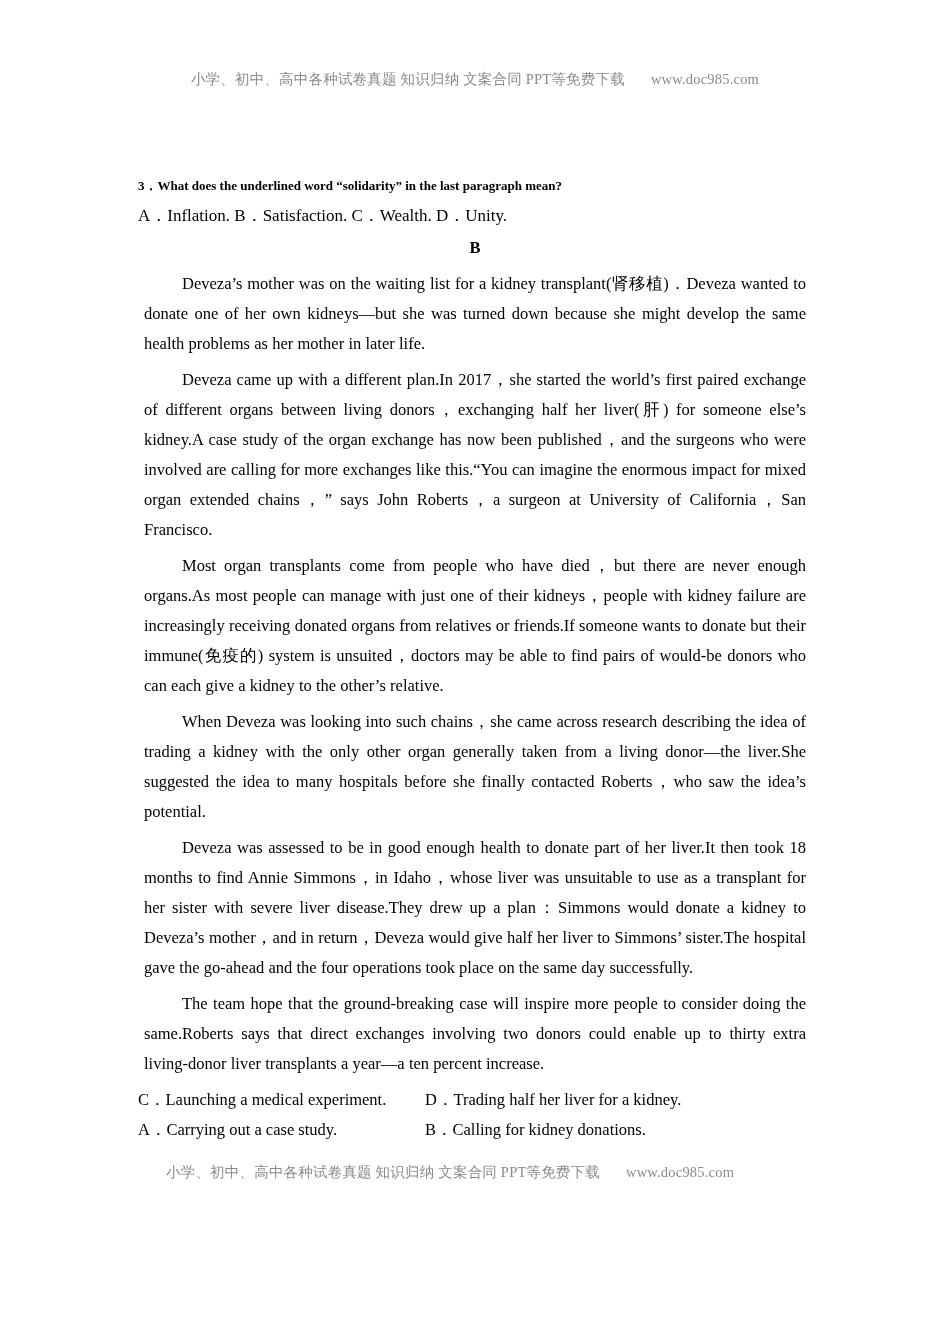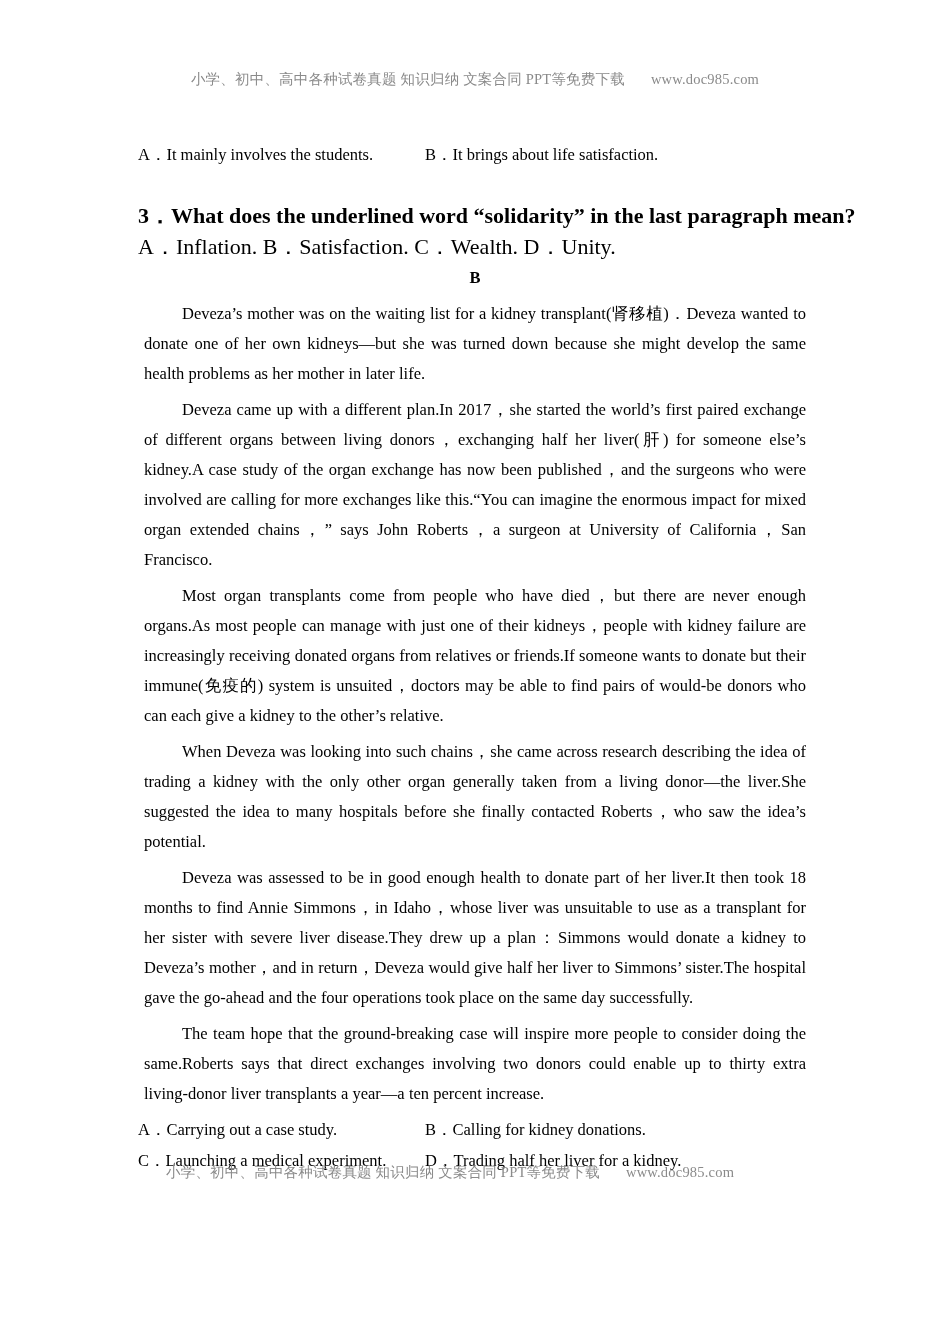--- a/index.html
+++ b/index.html
@@ -51,27 +51,27 @@
     font-size: 16.5px;
     line-height: 30.5px;
     height: 30.5px;
     white-space: nowrap;
   }
   .optrow .col1 { width: 287px; flex: 0 0 287px; }
   .optrow .col2 { flex: 1 1 auto; }
 
   .qline {
     font-weight: bold;
-    font-size: 22px;
+    font-size: 13px;
     line-height: 30.5px;
     height: 30.5px;
     white-space: nowrap;
   }
   .inline-opts {
-    font-size: 22px;
+    font-size: 17px;
     line-height: 30.5px;
     height: 30.5px;
     white-space: nowrap;
   }
 
   .section-head {
     text-align: center;
     font-weight: bold;
     font-size: 16.5px;
     line-height: 31px;
@@ -93,50 +93,46 @@
 <body>
 
 <div class="page">
 
   <div class="watermark" id="watermark-top">
     <span>小学、初中、高中各种试卷真题  知识归纳  文案合同  PPT等免费下载</span><span class="gap"></span><span>www.doc985.com</span>
   </div>
 
   <div class="content">
 
-    <div class="optrow">
-      <div class="col1">A．It mainly involves the students.</div>
-      <div class="col2">B．It brings about life satisfaction.</div>
-    </div>
 
     <div class="optrow">
     </div>
 
     <div class="qline">3．What does the underlined word “solidarity” in the last paragraph mean?</div>
 
     <div class="inline-opts">A．Inflation.  B．Satisfaction.  C．Wealth.  D．Unity.</div>
 
     <div class="section-head">B</div>
 
     <p class="para">Deveza’s mother was on the waiting list for a kidney transplant(肾移植)．Deveza wanted to donate one of her own kidneys—but she was turned down because she might develop the same health problems as her mother in later life.</p>
     <p class="para">Deveza came up with a different plan.In 2017，she started the world’s first paired exchange of different organs between living donors，exchanging half her liver(肝) for someone else’s kidney.A case study of the organ exchange has now been published，and the surgeons who were involved are calling for more exchanges like this.“You can imagine the enormous impact for mixed organ extended chains，” says John Roberts，a surgeon at University of California，San Francisco.</p>
     <p class="para">Most organ transplants come from people who have died，but there are never enough organs.As most people can manage with just one of their kidneys，people with kidney failure are increasingly receiving donated organs from relatives or friends.If someone wants to donate but their immune(免疫的) system is unsuited，doctors may be able to find pairs of would-be donors who can each give a kidney to the other’s relative.</p>
     <p class="para">When Deveza was looking into such chains，she came across research describing the idea of trading a kidney with the only other organ generally taken from a living donor—the liver.She suggested the idea to many hospitals before she finally contacted Roberts，who saw the idea’s potential.</p>
     <p class="para">Deveza was assessed to be in good enough health to donate part of her liver.It then took 18 months to find Annie Simmons，in Idaho，whose liver was unsuitable to use as a transplant for her sister with severe liver disease.They drew up a plan：Simmons would donate a kidney to Deveza’s mother，and in return，Deveza would give half her liver to Simmons’ sister.The hospital gave the go-ahead and the four operations took place on the same day successfully.</p>
     <p class="para">The team hope that the ground-breaking case will inspire more people to consider doing the same.Roberts says that direct exchanges involving two donors could enable up to thirty extra living-donor liver transplants a year—a ten percent increase.</p>
 
 
     <div class="optrow">
-      <div class="col1">A．Carrying out a case study.</div>
-      <div class="col2">B．Calling for kidney donations.</div>
+      <div class="col1">C．Launching a medical experiment.</div>
+      <div class="col2">D．Trading half her liver for a kidney.</div>
     </div>
 
     <div class="optrow">
-      <div class="col1">C．Launching a medical experiment.</div>
-      <div class="col2">D．Trading half her liver for a kidney.</div>
+      <div class="col1">A．Carrying out a case study.</div>
+      <div class="col2">B．Calling for kidney donations.</div>
     </div>
 
 
   </div>
 
   <div class="watermark" id="watermark-bottom">
     <span>小学、初中、高中各种试卷真题  知识归纳  文案合同  PPT等免费下载</span><span class="gap"></span><span>www.doc985.com</span>
   </div>
 
 </div>

